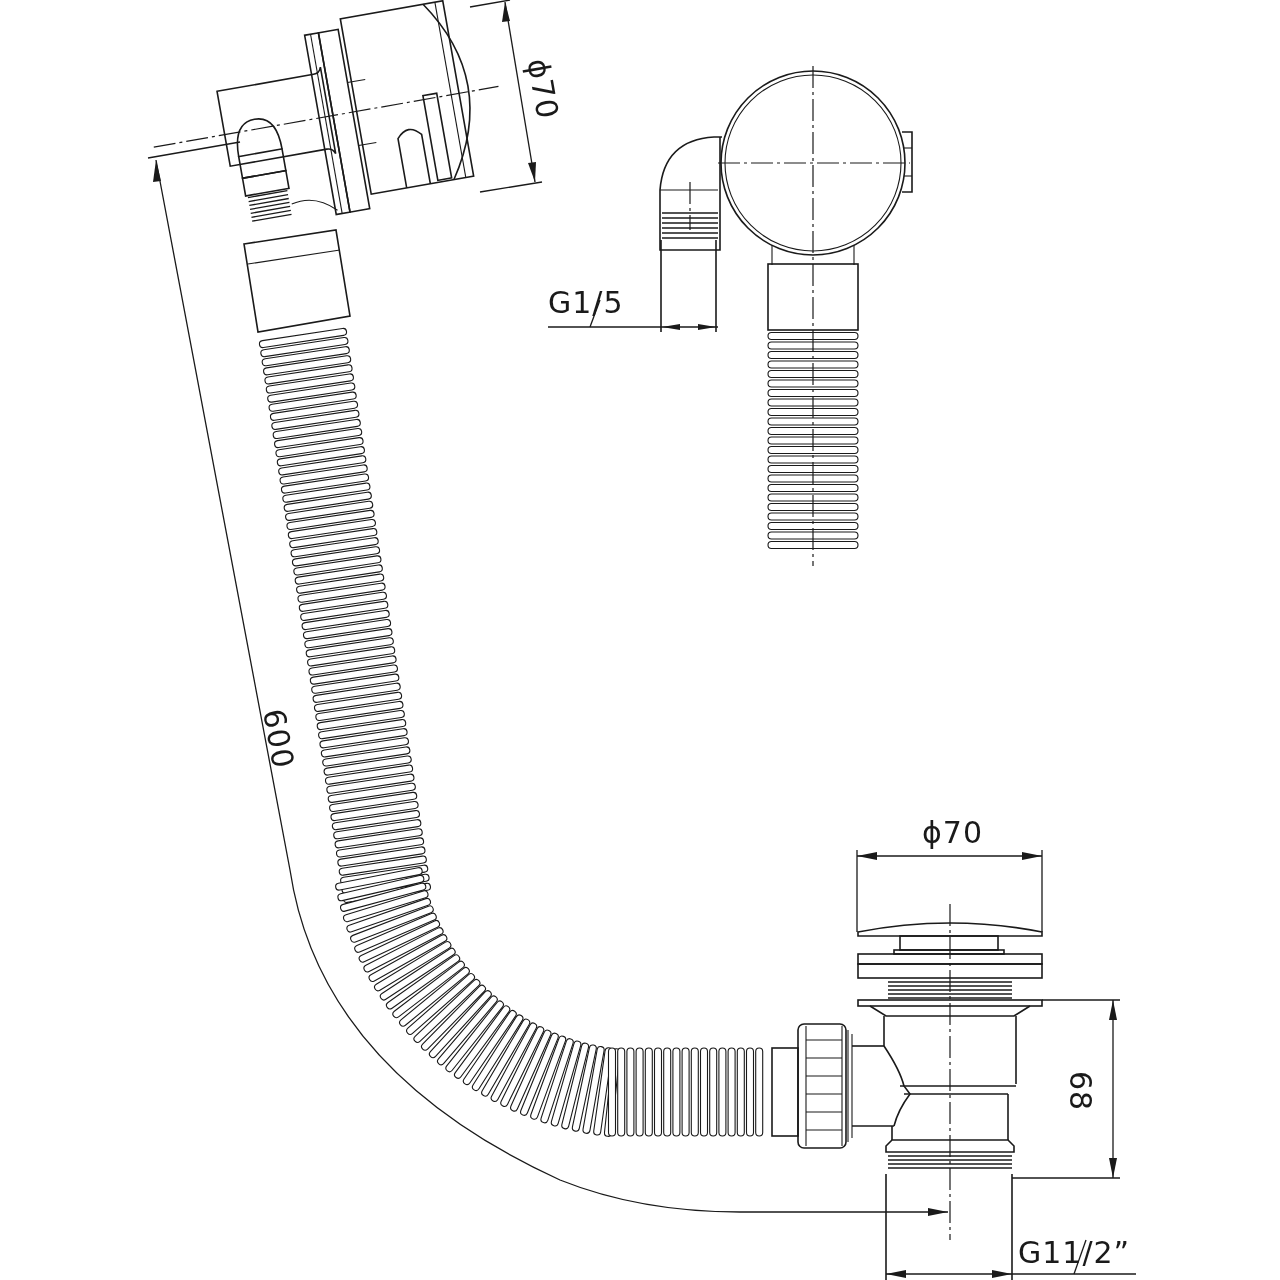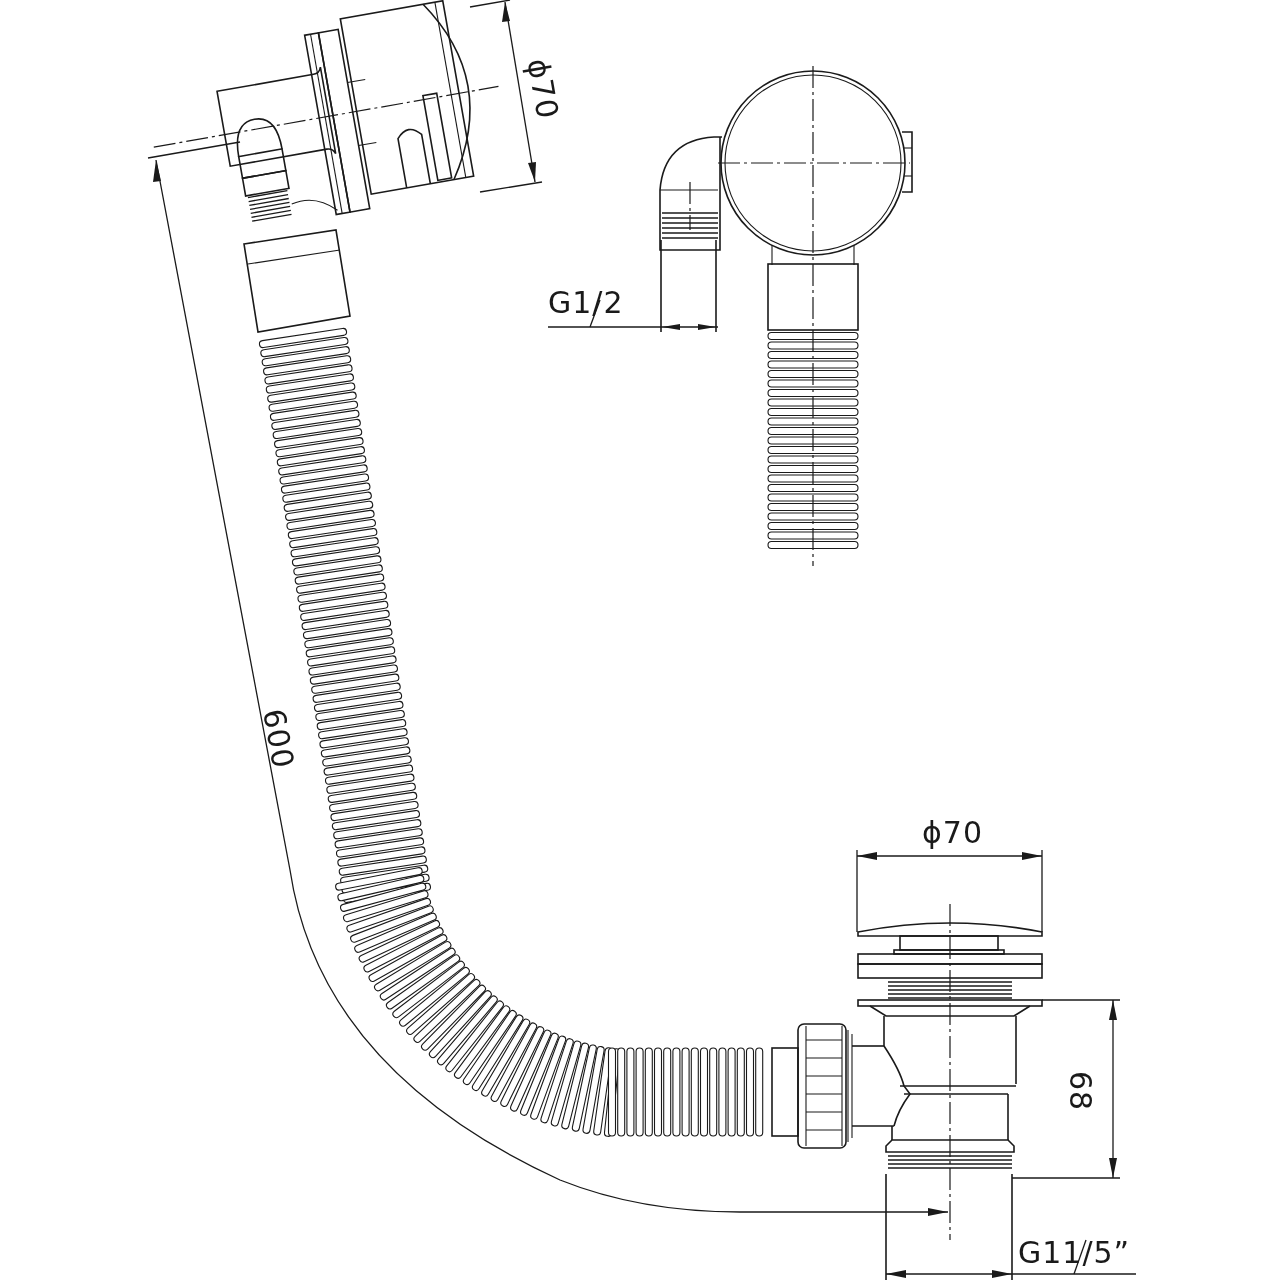--- a/index.html
+++ b/index.html
@@ -336,19 +336,19 @@
 
   <g>
     <line class="dim" x1="886" y1="1274" x2="1136" y2="1274"></line>
     <line class="dim" x1="1074" y1="1274" x2="1086" y2="1240"></line>
     <polygon class="arrow" points="886,1274 906,1270 906,1278"></polygon>
     <polygon class="arrow" points="1012,1274 992,1270 992,1278"></polygon>
   </g>
 </svg>
 
 <div class="label" style="left:512px; top:74px; transform: rotate(80deg);">ϕ70</div>
-<div class="label" style="left:548px; top:288px;">G1/2</div>
+<div class="label" style="left:548px; top:288px;">G1/5</div>
 <div class="label" style="left:248px; top:724px; transform: rotate(80deg);">600</div>
 <div class="label" style="left:922px; top:818px;">ϕ70</div>
 <div class="label" style="left:1060px; top:1076px; transform: rotate(90deg);">68</div>
-<div class="label" style="left:1018px; top:1238px;">G11/5”</div>
+<div class="label" style="left:1018px; top:1238px;">G11/2”</div>
 
 </div>
 
 </body></html>

